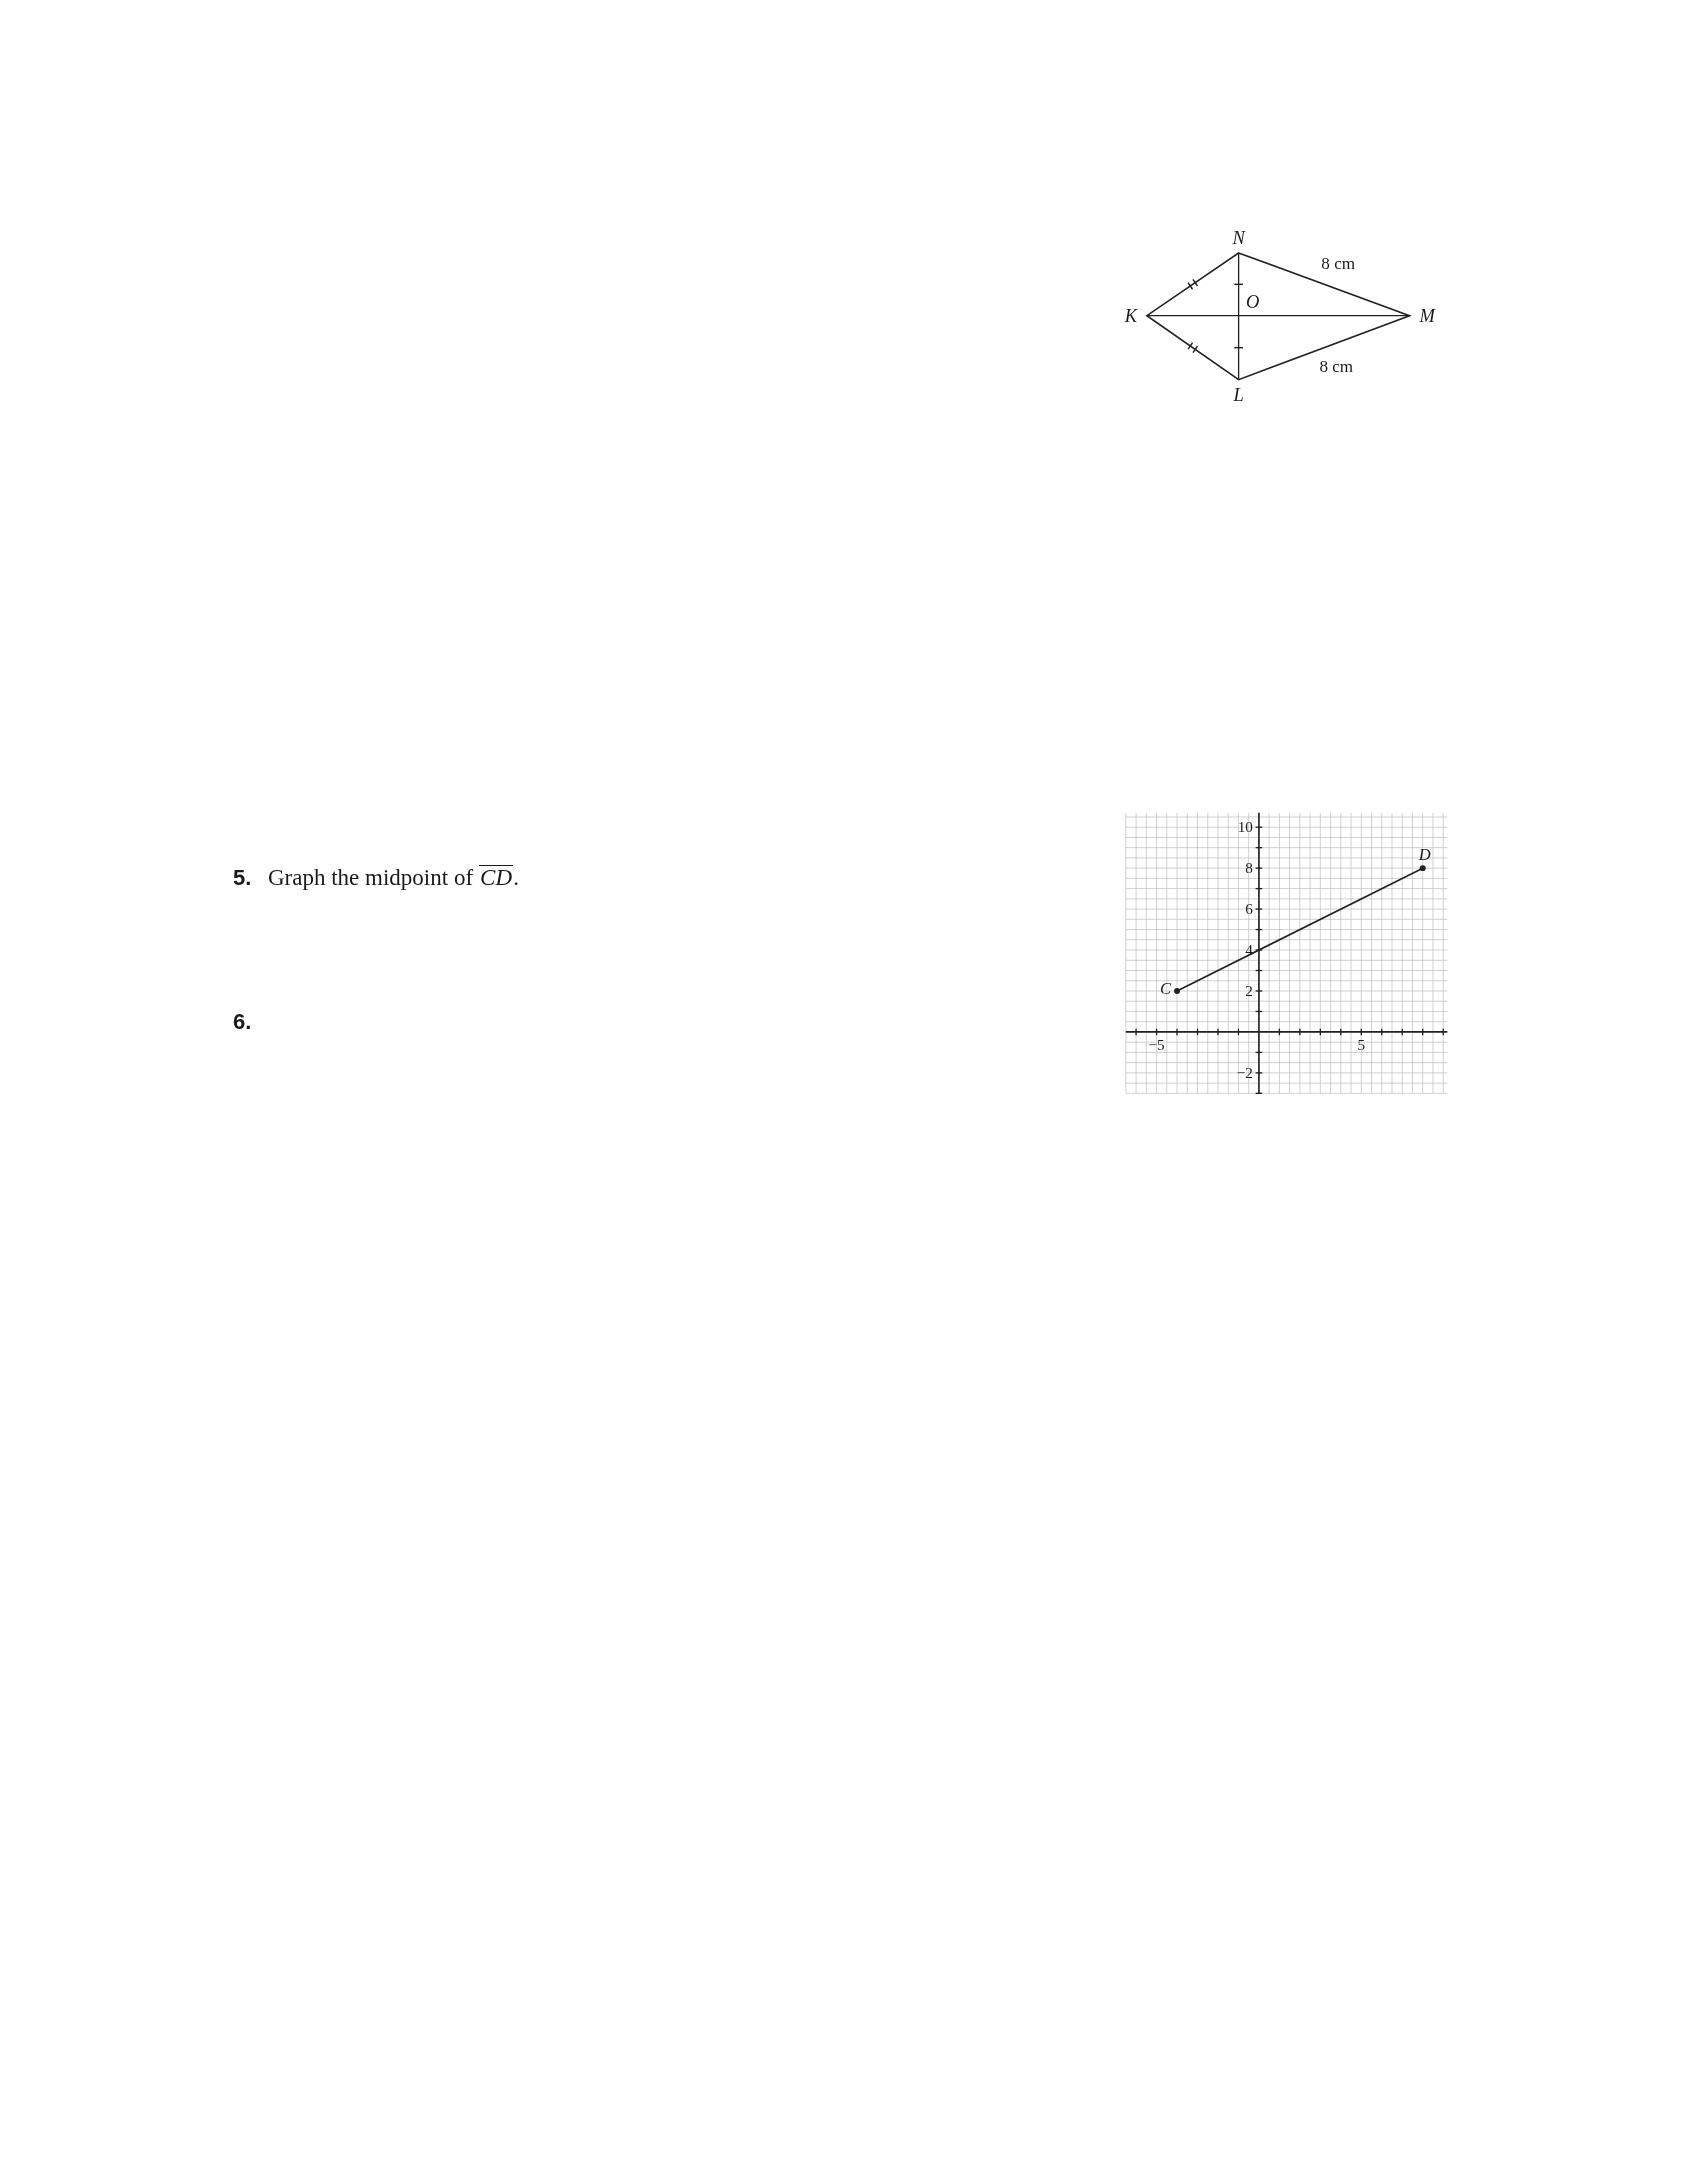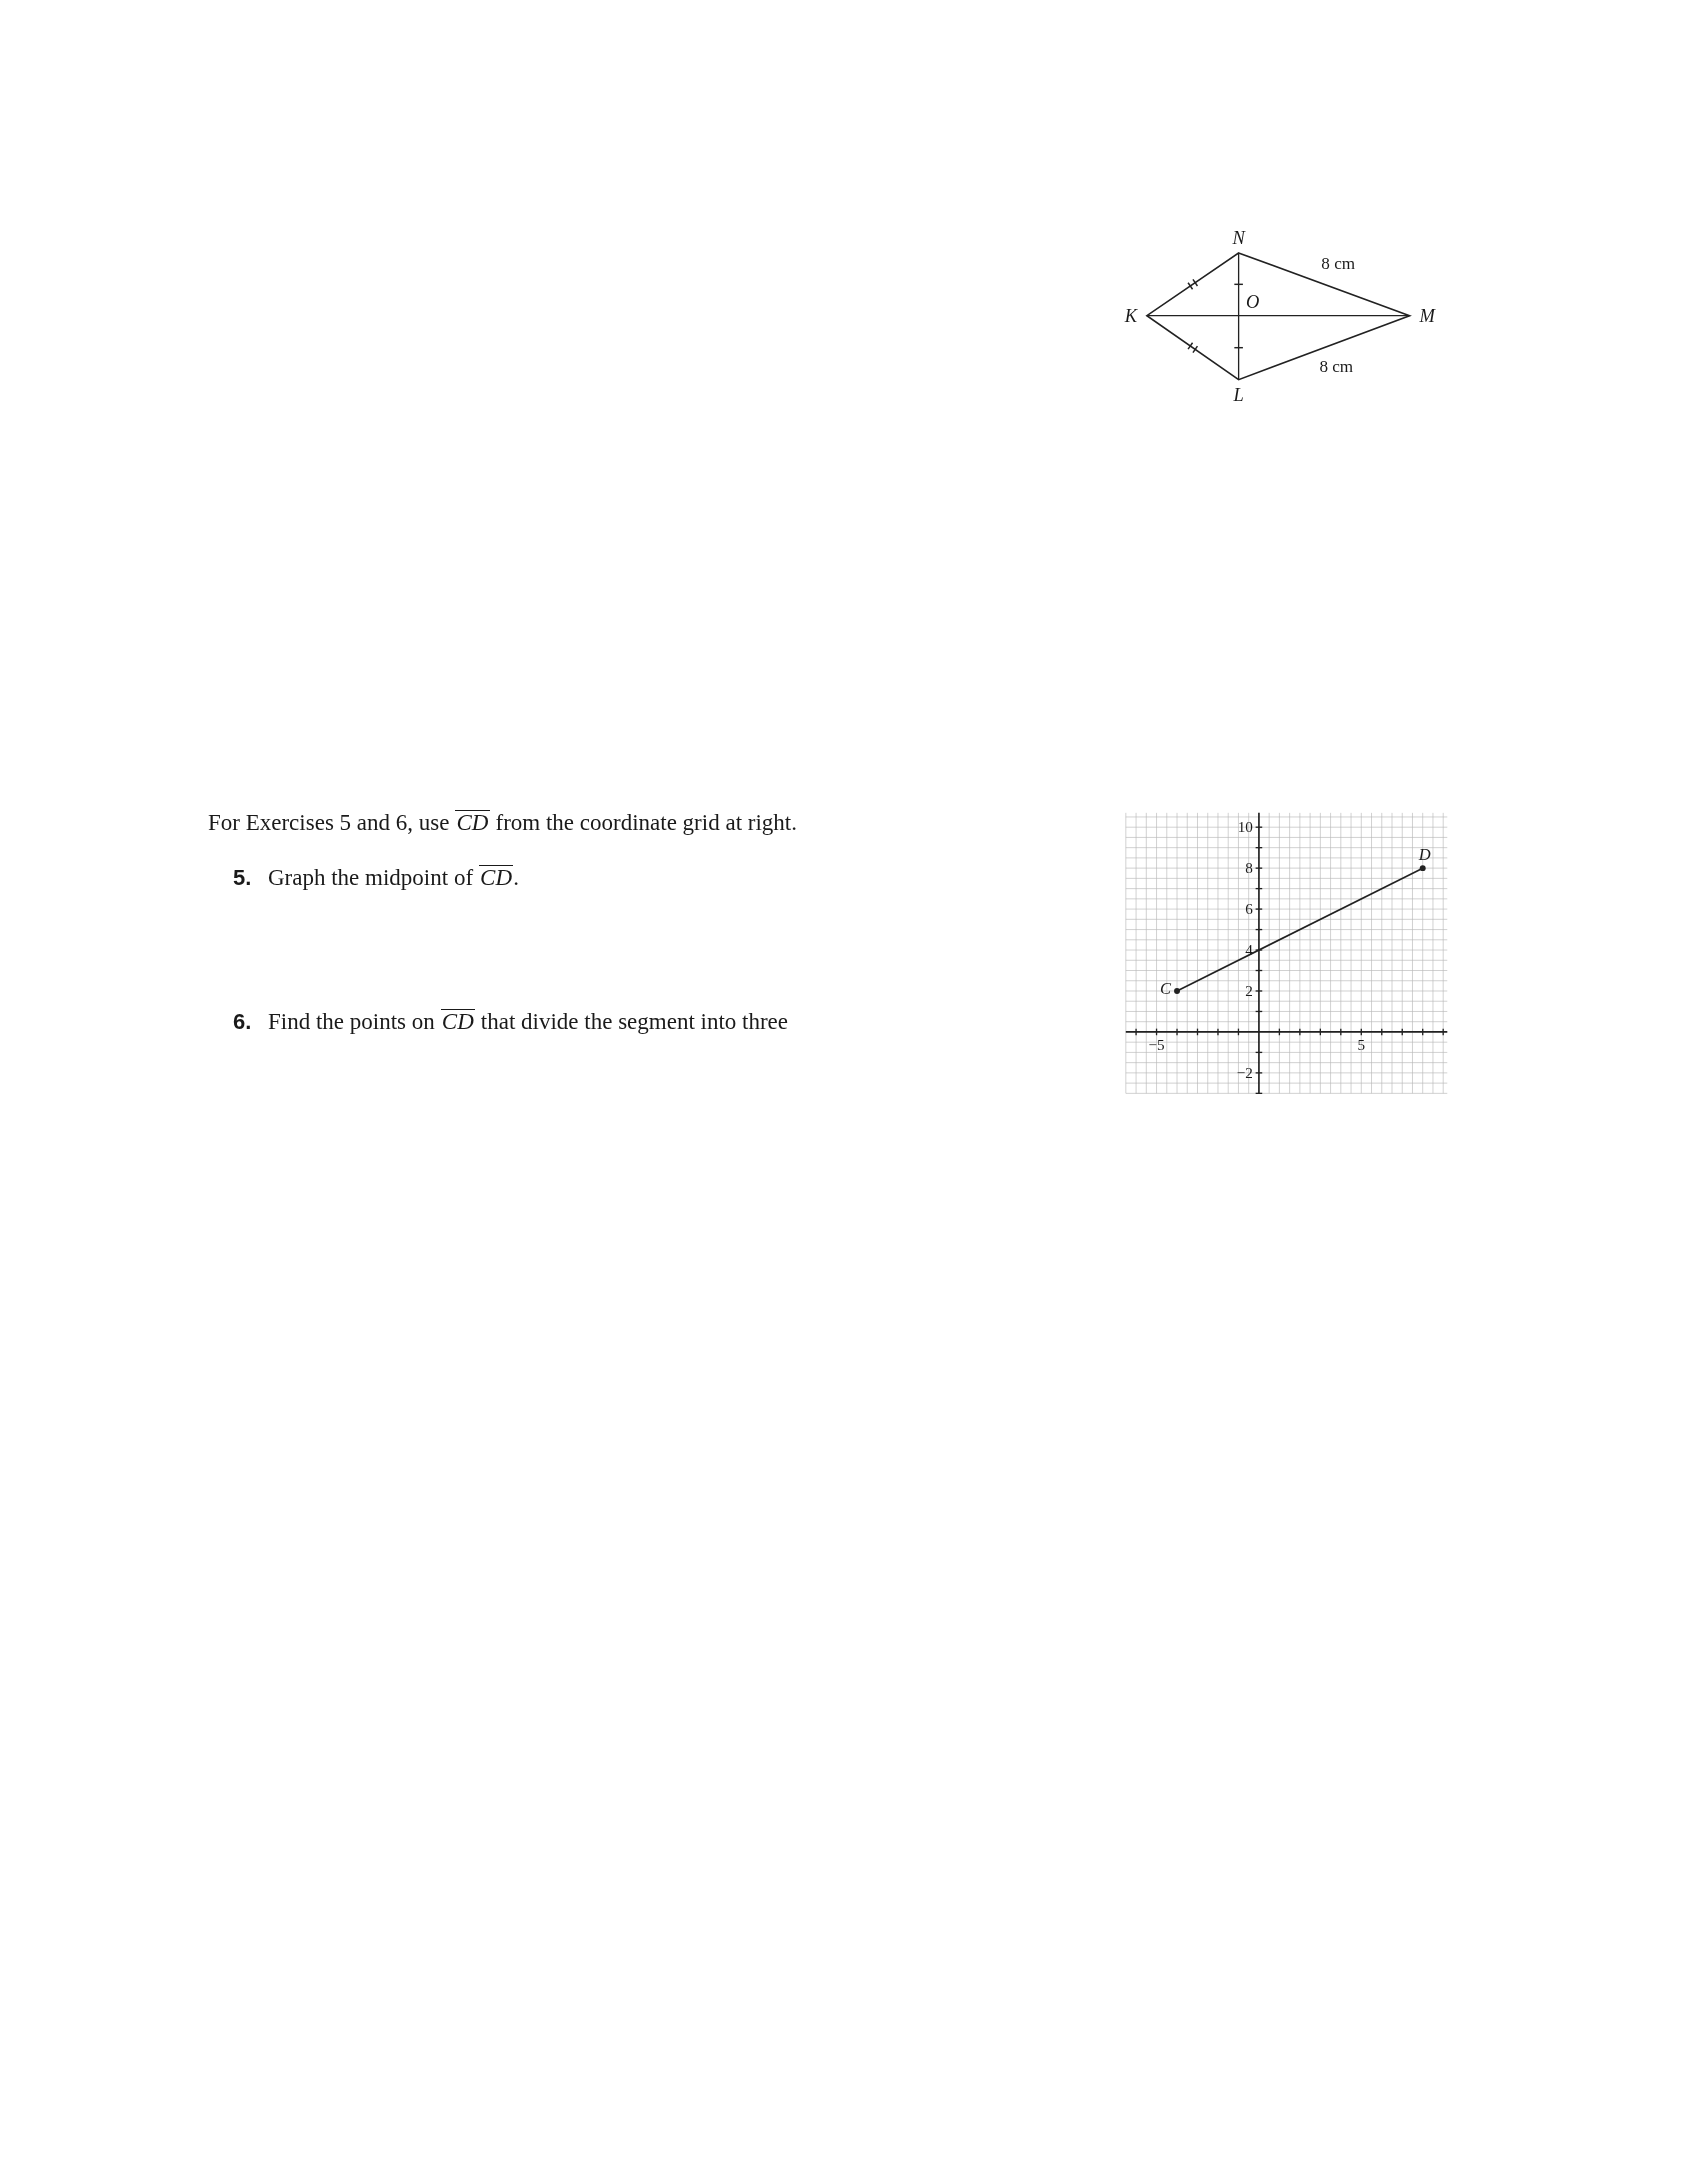--- a/index.html
+++ b/index.html
@@ -62,37 +62,31 @@
     <text class="vertex-label" x="182" y="40" text-anchor="middle">N</text>
     <text class="vertex-label" x="28" y="157" text-anchor="end">K</text>
     <text class="vertex-label" x="456" y="157" text-anchor="start">M</text>
     <text class="vertex-label" x="182" y="277" text-anchor="middle">L</text>
     <text class="vertex-label" x="193" y="137" text-anchor="start">O</text>
 
     <text class="dim-label" x="333" y="78" text-anchor="middle">8 cm</text>
     <text class="dim-label" x="330" y="233" text-anchor="middle">8 cm</text>
   </svg>
 
-  <div class="textline" style="left:208px; top:805px;">
-    <span>For Exercises 5 and 6, use </span><span class="seg">CD</span><span> from the coordinate grid at right.</span>
-  </div>
 
   <div class="item-row" style="left:233px; top:860px;">
     <span class="item-num">5.</span>
     <span class="item-text">
       <span>Graph the midpoint of </span><span class="seg">CD</span><span>.</span>
     </span>
   </div>
 
   <div class="item-row" style="left:233px; top:1004px;">
     <span class="item-num">6.</span>
     <span class="item-text">
-      <div>
-        <span>Find the points on </span><span class="seg">CD</span><span> that divide the segment into three</span>
-      </div>
     </span>
   </div>
 
   <svg id="grid-svg" width="326" height="284" viewBox="0 0 492 430" style="left:1123px; top:812px;">
       <line x1="3.5" y1="1.3000000000000114" x2="3.5" y2="426" stroke="#b9b9b9" stroke-width="1"></line>
       <line x1="19" y1="1.3000000000000114" x2="19" y2="426" stroke="#b9b9b9" stroke-width="1"></line>
       <line x1="34.5" y1="1.3000000000000114" x2="34.5" y2="426" stroke="#b9b9b9" stroke-width="1"></line>
       <line x1="50" y1="1.3000000000000114" x2="50" y2="426" stroke="#b9b9b9" stroke-width="1"></line>
       <line x1="65.5" y1="1.3000000000000114" x2="65.5" y2="426" stroke="#b9b9b9" stroke-width="1"></line>
       <line x1="81" y1="1.3000000000000114" x2="81" y2="426" stroke="#b9b9b9" stroke-width="1"></line>

